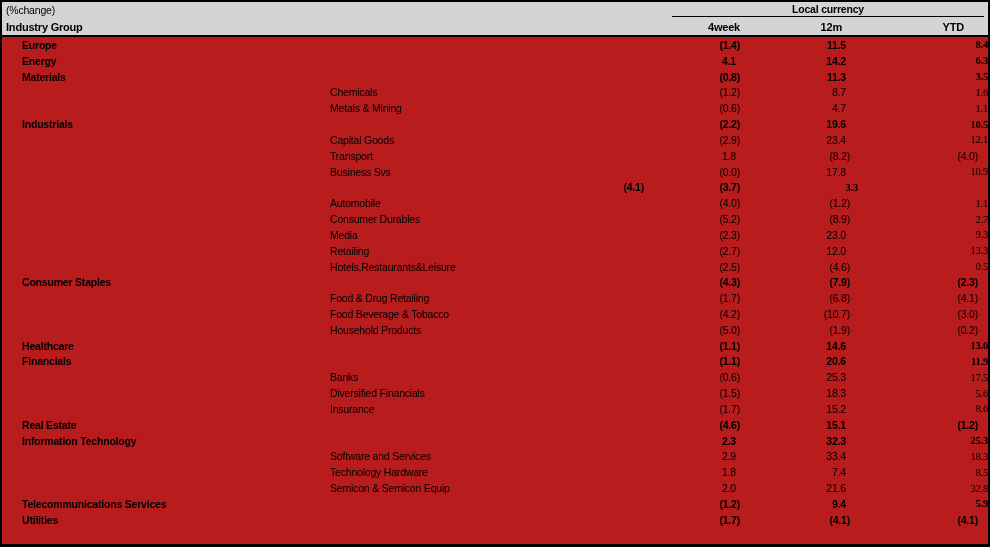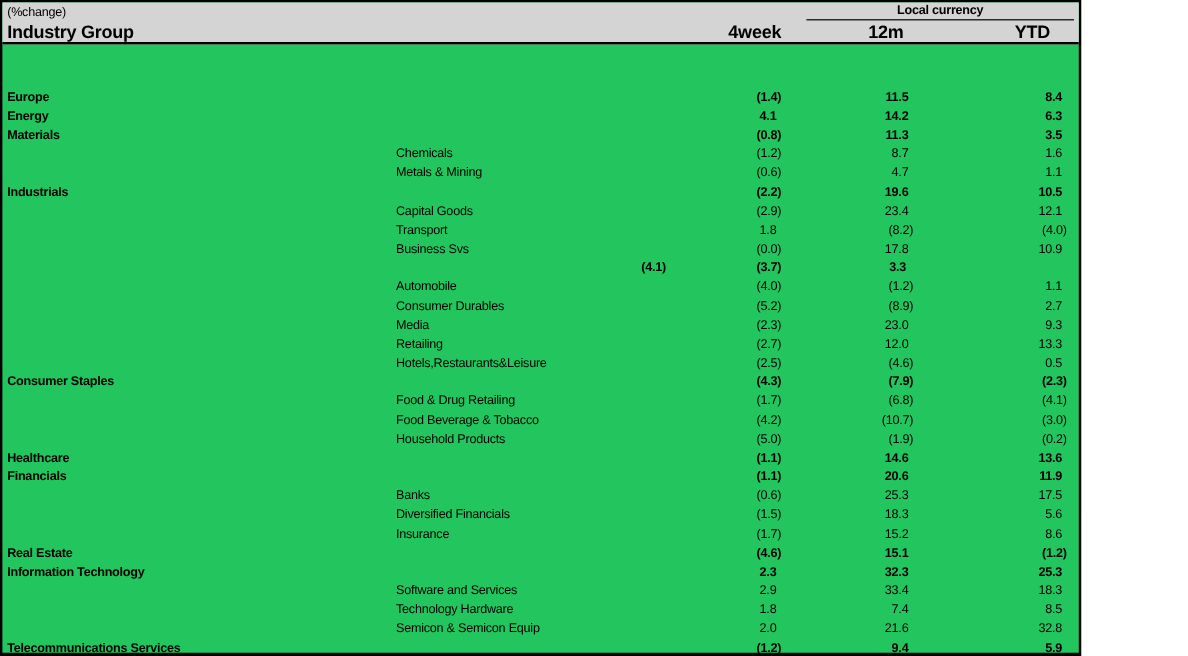--- a/index.html
+++ b/index.html
@@ -2,25 +2,25 @@
 <html><head>
 <meta charset="utf-8">
 <style>
   * { margin: 0; padding: 0; box-sizing: border-box; }
   html, body { background: #ffffff; }
   body {
     font-family: "Liberation Sans", sans-serif;
     width: 990px; height: 547px; overflow: hidden;
   }
   .sheet {
-    width: 901px; height: 547px;
+    width: 990px; height: 547px;
     border: 2px solid #000;
     border-bottom-width: 3px;
-    background: #22c55e;
-    display: flex; flex-direction: column; gap: 36px;
+    background: #b91c1c;
+    display: flex; flex-direction: column;
   }
   
   .hdr {
     background: #d4d4d4;
     border-bottom: 2px solid #000;
     flex: 0 0 auto;
   }
   .hdr-row1 {
     position: relative;
     height: 17px;
@@ -35,46 +35,46 @@
     font-size: 10.5px; font-weight: bold; letter-spacing: -0.2px;
     border-bottom: 1.5px solid #000;
     padding-bottom: 1px;
   }
   .hdr-row2 {
     height: 16px;
     display: grid;
     grid-template-columns: 1fr 96px 110px 130px;
     align-items: center;
   }
-  .hdr-row2 .cell { font-size: 15px; font-weight: bold; letter-spacing: -0.2px; }
+  .hdr-row2 .cell { font-size: 11px; font-weight: bold; letter-spacing: -0.2px; }
   .hdr-row2 .label { padding-left: 4px; }
   .hdr-row2 .num { text-align: right; }
   .hdr-row2 .h0 { padding-right: 8px; }
   .hdr-row2 .h1 { padding-right: 16px; }
   .hdr-row2 .h2 { padding-right: 24px; }
   
   .tbody { flex: 1 1 auto; }
   .row {
     display: grid;
     grid-template-columns: 1fr 96px 110px 130px;
     height: 15.84px;
     align-items: center;
   }
   .cell { font-size: 10.5px; letter-spacing: -0.2px; color: #000; white-space: nowrap; }
-  .row .label { padding-left: 4px; }
+  .row .label { padding-left: 20px; }
   .row.sub .label { padding-left: 328px; }
   .row.top .cell { font-weight: bold; }
   .num { text-align: right; }
   .c0 { padding-right: 8px; }
   .c1 { padding-right: 8px; }
   .c2 { padding-right: 10px; }
   
   .c0.np { padding-right: 12px; }
   .c1.np { padding-right: 12px; }
-  .c2.np { padding-right: 14px; }
+  .c2.np { padding-right: 0; font-family: Liberation Serif, serif; }
 </style>
 </head>
 <body>
 
 <div class="sheet">
   <div class="hdr">
     <div class="hdr-row1">
       <div class="pct-label">(%change)</div>
       <div class="lc-label">Local currency</div>
     </div>

